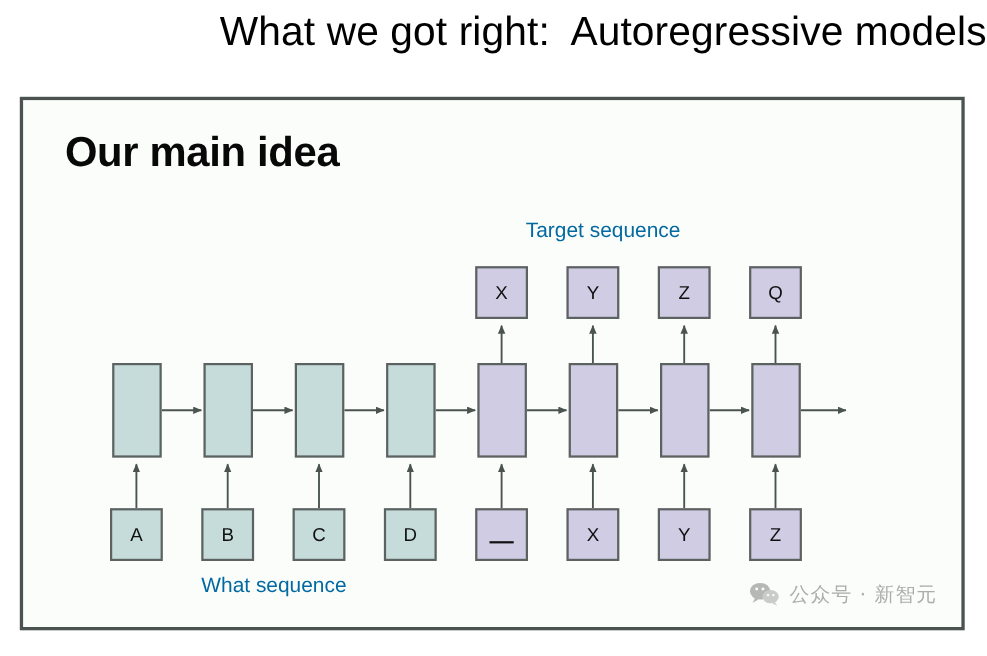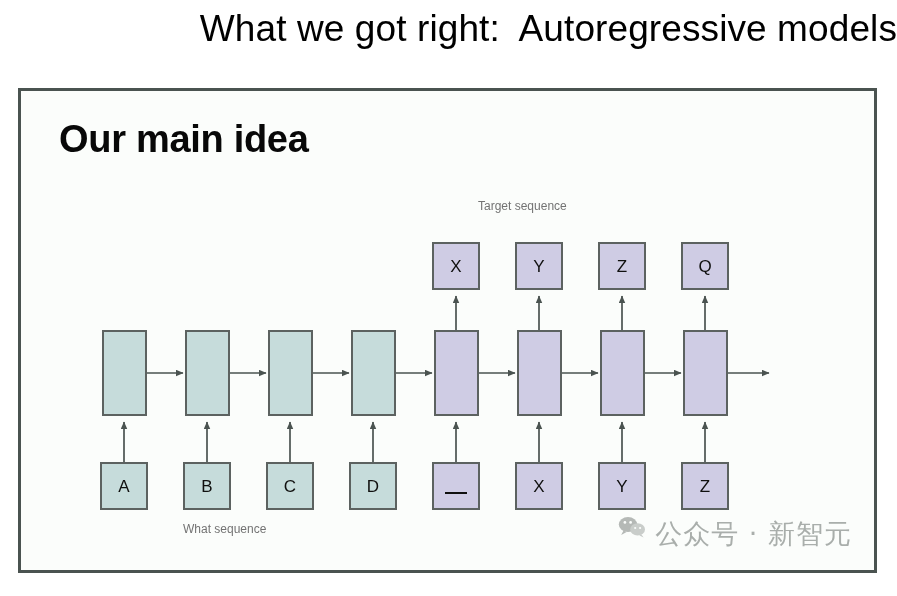--- a/index.html
+++ b/index.html
@@ -56,22 +56,22 @@
   #diagram {
     position: absolute;
     left: 0;
     top: 0;
     width: 853px;
     height: 483px;
   }
 
   .caption {
     position: absolute;
-    font-size: 12px;
-    color: #737373;
+    font-size: 19px;
+    color: #0369a1;
     white-space: nowrap;
   }
   #caption-target { left: 457px; top: 108px; }
   #caption-input  { left: 162px; top: 431px; }
 
   
   .box {
     position: absolute;
     box-sizing: border-box;
     border: 2px solid #5c6260;
@@ -103,24 +103,24 @@
     width: 853px; height: 483px;
     pointer-events: none;
   }
 
   
   #watermark {
     position: absolute;
     right: 22px;
     bottom: 18px;
     display: flex;
-    align-items: flex-start;
+    align-items: center;
     gap: 9px;
     color: #a9aeab;
-    font-size: 27px;
+    font-size: 18px;
     letter-spacing: 1px;
     white-space: nowrap;
   }
   #watermark .wm-text { font-family: "DejaVu Sans", sans-serif; }
 </style>
 </head>
 <body>
 
 <div id="slide-title">What we got right:  Autoregressive models</div>
 

